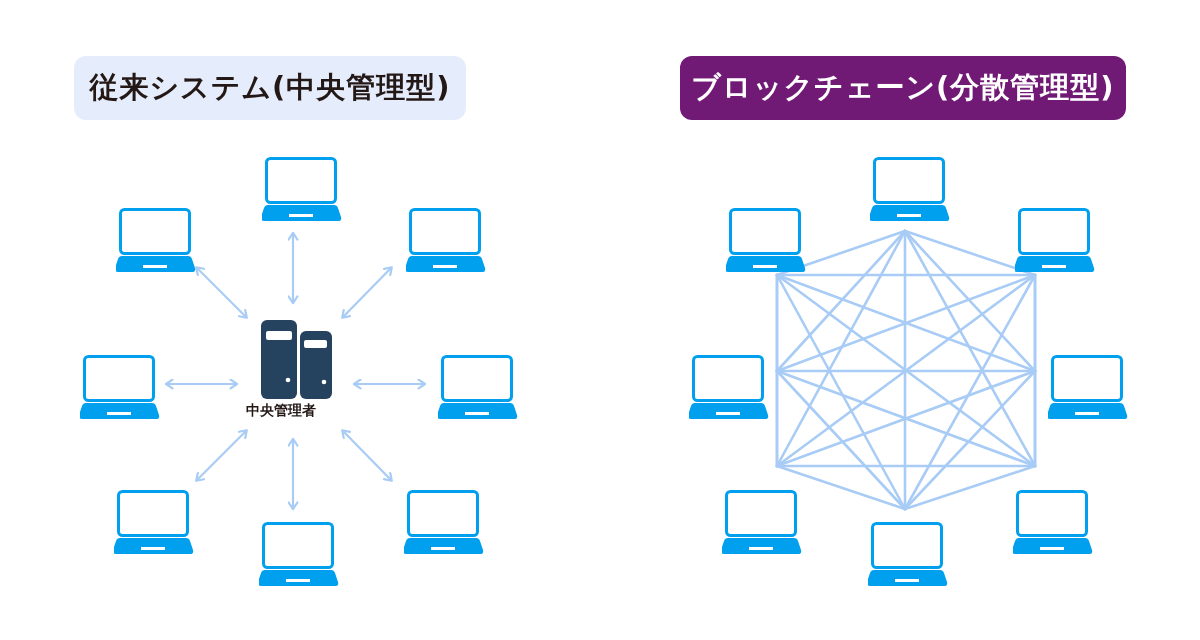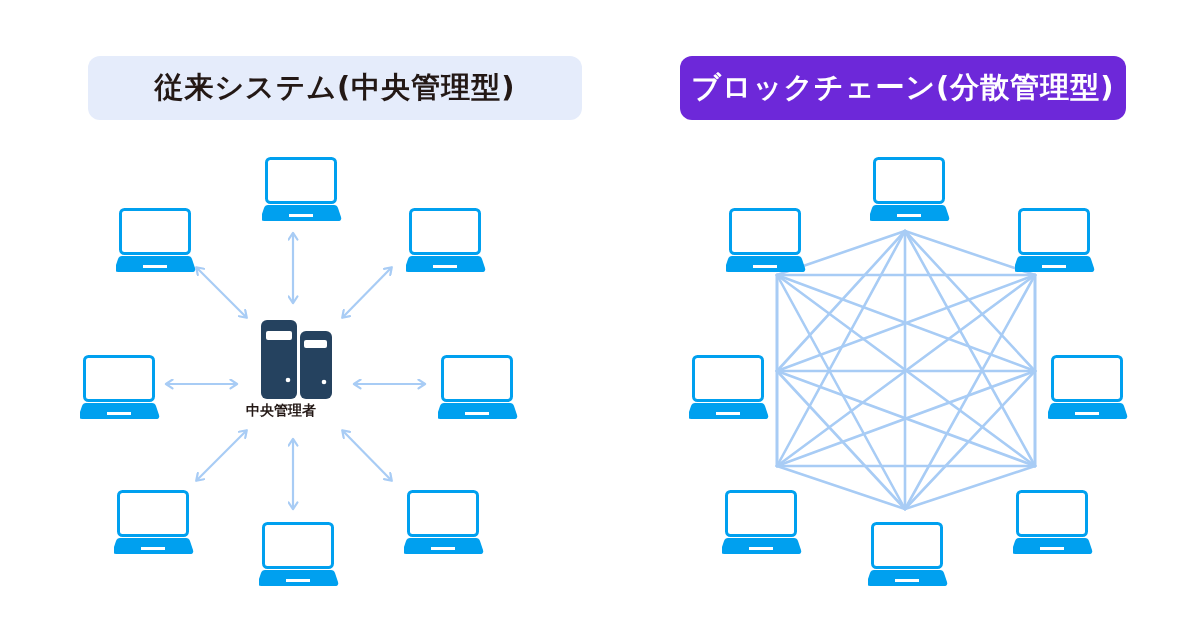--- a/index.html
+++ b/index.html
@@ -5,22 +5,22 @@
   html, body { margin:0; padding:0; }
   body {
     width:1200px; height:640px; background:#ffffff; position:relative; overflow:hidden;
     font-family:"DejaVu Sans", "Liberation Sans", sans-serif;
   }
   .title-box {
     position:absolute; top:56px; height:64px; border-radius:12px;
     display:flex; align-items:center; justify-content:center;
     font-size:29px; font-weight:bold; letter-spacing:1px;
   }
-  #title-left { left:88px; width:494px; background:#e5ecfb; color:#231815; }
-  #title-right { left:680px; width:446px; background:#6d28d9; color:#ffffff; }
+  #title-left { left:74px; width:392px; background:#e5ecfb; color:#231815; }
+  #title-right { left:680px; width:446px; background:#701a75; color:#ffffff; }
   svg.layer { position:absolute; left:0; top:0; width:1200px; height:640px; }
   .laptop { position:absolute; width:80px; height:66px; }
   .server-label {
     position:absolute; left:246px; top:402px; width:100px; 
     font-size:14px; font-weight:bold; color:#231815;
   }
 </style>
 </head>
 <body>
 

